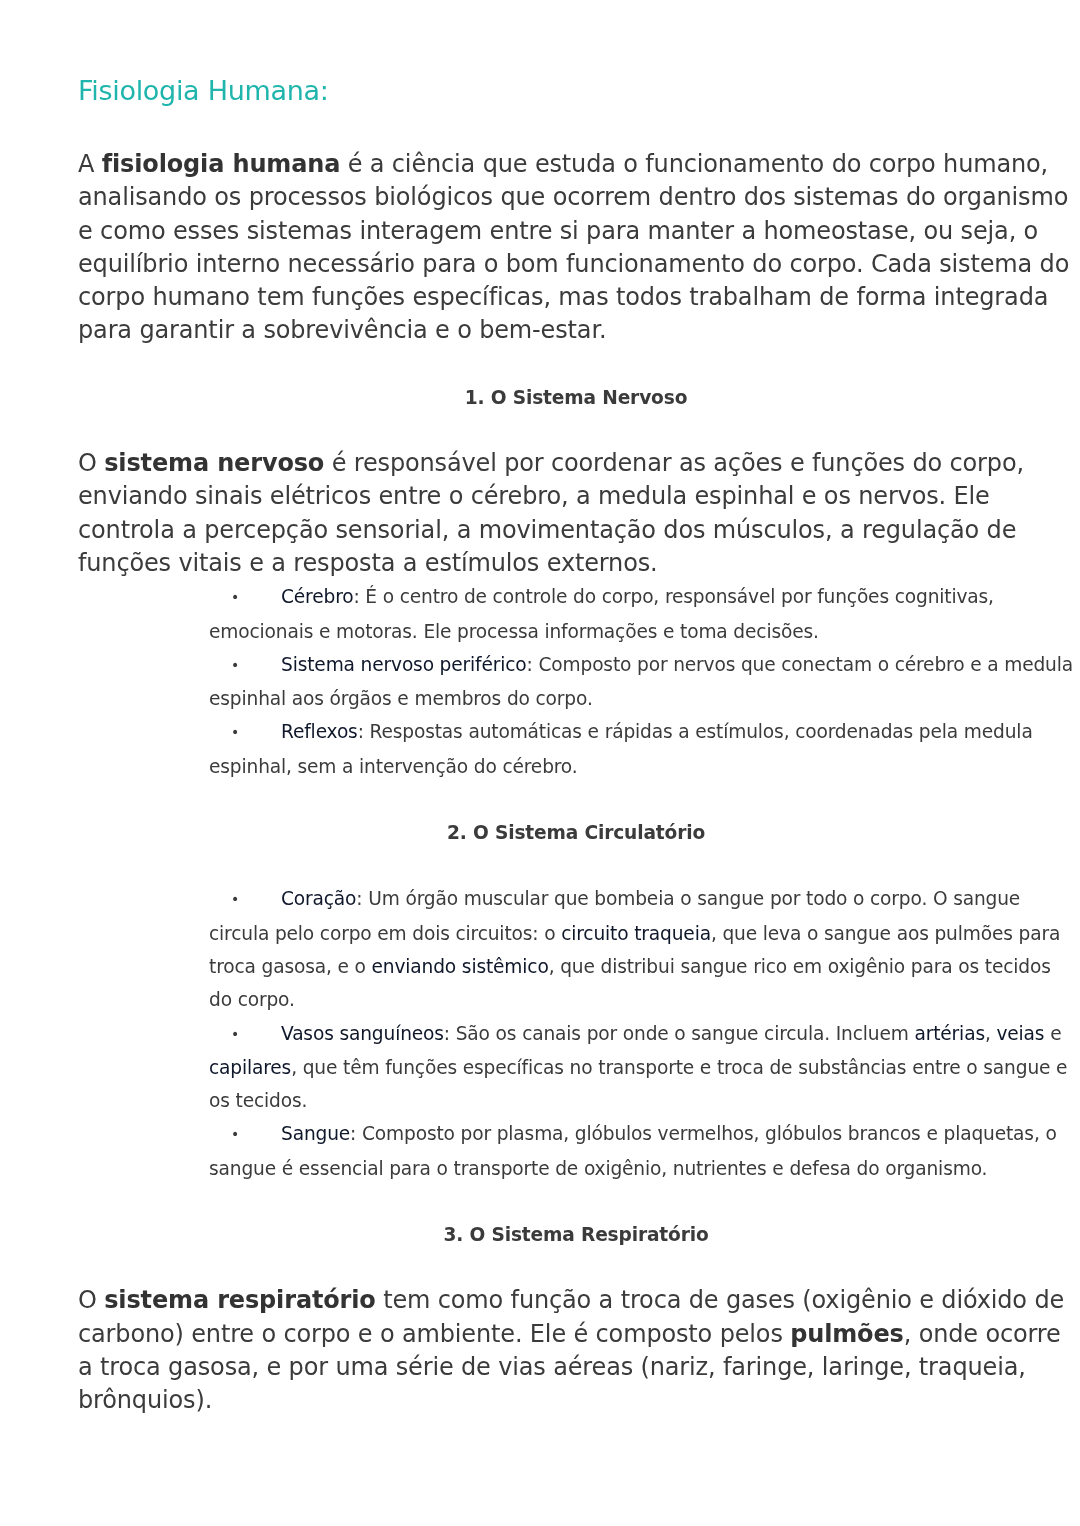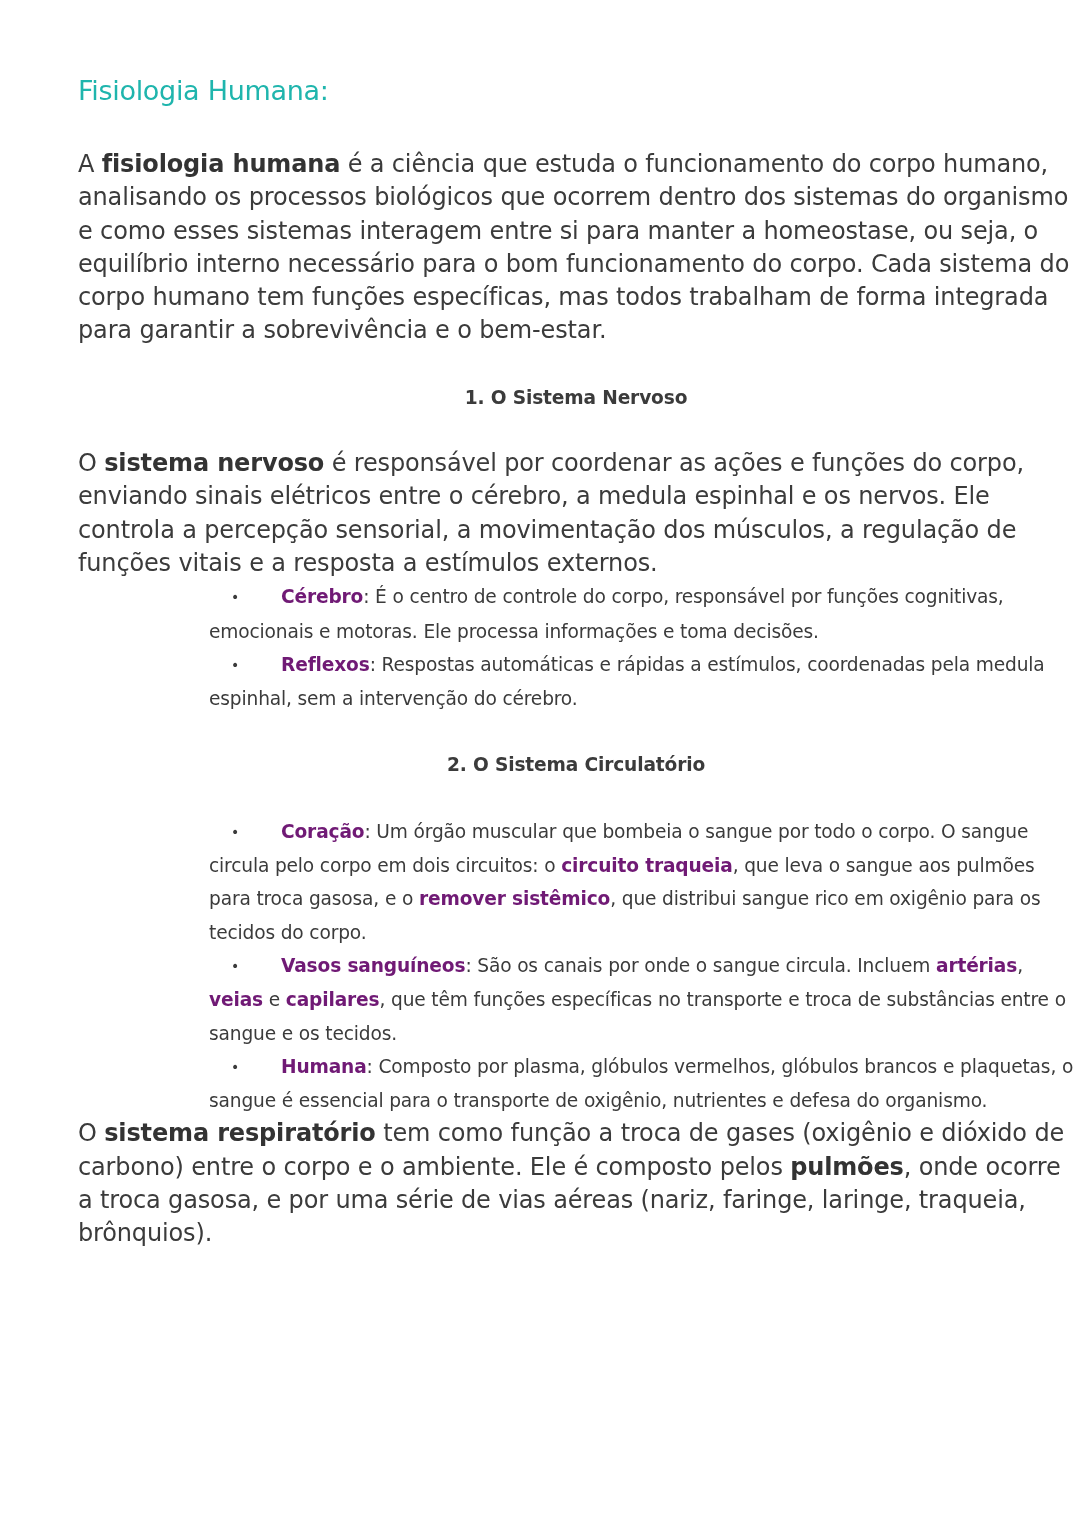--- a/index.html
+++ b/index.html
@@ -15,40 +15,42 @@
   }
   .para { font-size: 24px; line-height: 33.3px; margin: 0; letter-spacing: -0.15px; }
   .para b { font-weight: bold; color: #333; }
   .heading { font-size: 18.6px; line-height: 33.3px; margin: 33px 0 33px 0; color: #3b3b3b; letter-spacing: -0.15px; text-align: center; }
   .bullets { margin: 0; padding: 0; list-style: none; }
   .bullet {
     font-size: 18.6px; line-height: 33.3px; letter-spacing: -0.15px;
     margin-left: 131px; text-indent: 0; position: relative;
   }
   .bullet .dot { display: inline-block; width: 72px; padding-left: 22px; box-sizing: border-box; font-size: 14px; vertical-align: 1px; }
-  .bullet b { font-weight: bold; color: #701a75; }
+  .bullet b { font-weight: normal; color: #0f172a; }
 </style>
 </head>
 <body>
 
 <div class="page">
 
   <h1 class="title">Fisiologia Humana:</h1>
 
   <p class="para"><span>A </span><b>fisiologia humana</b><span> é a ciência que estuda o funcionamento do corpo humano, analisando os processos biológicos que ocorrem dentro dos sistemas do organismo e como esses sistemas interagem entre si para manter a homeostase, ou seja, o equilíbrio interno necessário para o bom funcionamento do corpo. Cada sistema do corpo humano tem funções específicas, mas todos trabalham de forma integrada para garantir a sobrevivência e o bem-estar.</span></p>
 
   <h2 class="heading">1. O Sistema Nervoso</h2>
   <p class="para"><span>O </span><b>sistema nervoso</b><span> é responsável por coordenar as ações e funções do corpo, enviando sinais elétricos entre o cérebro, a medula espinhal e os nervos. Ele controla a percepção sensorial, a movimentação dos músculos, a regulação de funções vitais e a resposta a estímulos externos.</span></p>
   <ul class="bullets">
     <li class="bullet"><span class="dot">•</span><b>Cérebro</b><span>: É o centro de controle do corpo, responsável por funções cognitivas, emocionais e motoras. Ele processa informações e toma decisões.</span></li>
+    <li class="bullet"><span class="dot">•</span><b>Sistema nervoso periférico</b><span>: Composto por nervos que conectam o cérebro e a medula espinhal aos órgãos e membros do corpo.</span></li>
     <li class="bullet"><span class="dot">•</span><b>Reflexos</b><span>: Respostas automáticas e rápidas a estímulos, coordenadas pela medula espinhal, sem a intervenção do cérebro.</span></li>
   </ul>
 
   <h2 class="heading">2. O Sistema Circulatório</h2>
   <ul class="bullets">
-    <li class="bullet"><span class="dot">•</span><b>Coração</b><span>: Um órgão muscular que bombeia o sangue por todo o corpo. O sangue circula pelo corpo em dois circuitos: o </span><b>circuito traqueia</b><span>, que leva o sangue aos pulmões para troca gasosa, e o </span><b>remover sistêmico</b><span>, que distribui sangue rico em oxigênio para os tecidos do corpo.</span></li>
+    <li class="bullet"><span class="dot">•</span><b>Coração</b><span>: Um órgão muscular que bombeia o sangue por todo o corpo. O sangue circula pelo corpo em dois circuitos: o </span><b>circuito traqueia</b><span>, que leva o sangue aos pulmões para troca gasosa, e o </span><b>enviando sistêmico</b><span>, que distribui sangue rico em oxigênio para os tecidos do corpo.</span></li>
     <li class="bullet"><span class="dot">•</span><b>Vasos sanguíneos</b><span>: São os canais por onde o sangue circula. Incluem </span><b>artérias</b><span>, </span><b>veias</b><span> e </span><b>capilares</b><span>, que têm funções específicas no transporte e troca de substâncias entre o sangue e os tecidos.</span></li>
-    <li class="bullet"><span class="dot">•</span><b>Humana</b><span>: Composto por plasma, glóbulos vermelhos, glóbulos brancos e plaquetas, o sangue é essencial para o transporte de oxigênio, nutrientes e defesa do organismo.</span></li>
+    <li class="bullet"><span class="dot">•</span><b>Sangue</b><span>: Composto por plasma, glóbulos vermelhos, glóbulos brancos e plaquetas, o sangue é essencial para o transporte de oxigênio, nutrientes e defesa do organismo.</span></li>
   </ul>
 
+  <h2 class="heading">3. O Sistema Respiratório</h2>
   <p class="para"><span>O </span><b>sistema respiratório</b><span> tem como função a troca de gases (oxigênio e dióxido de carbono) entre o corpo e o ambiente. Ele é composto pelos </span><b>pulmões</b><span>, onde ocorre a troca gasosa, e por uma série de vias aéreas (nariz, faringe, laringe, traqueia, brônquios).</span></p>
 
 </div>
 
 </body></html>

